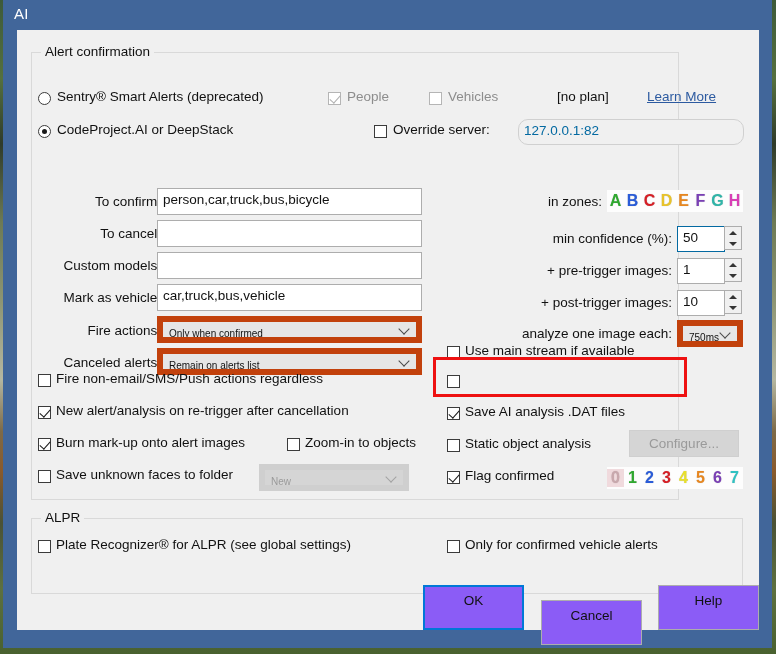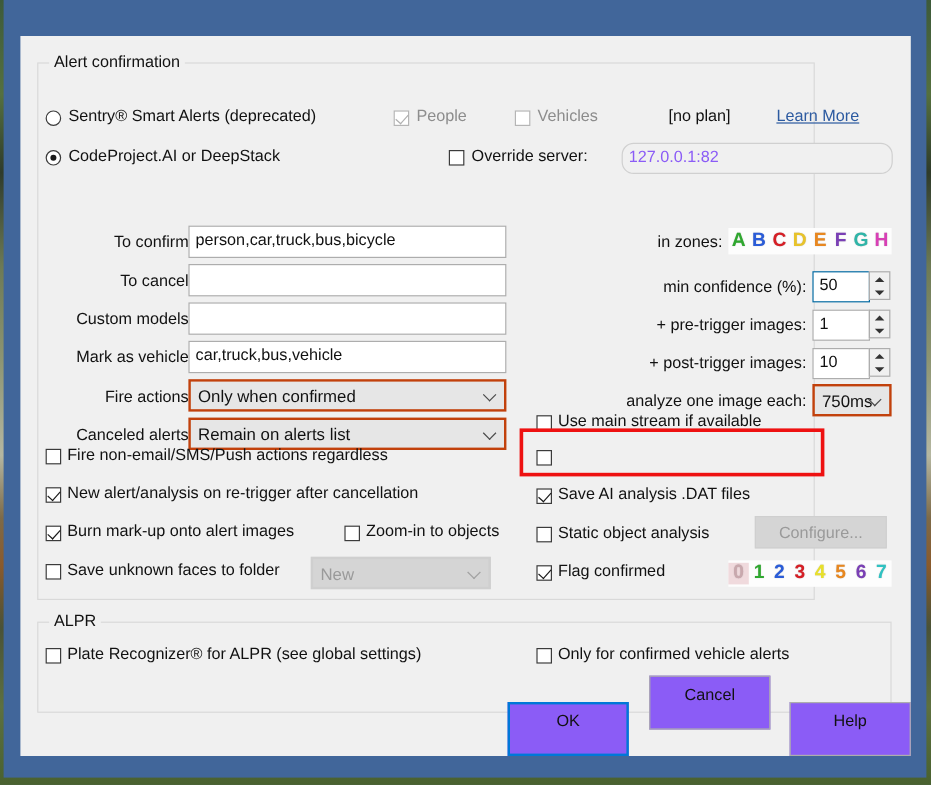--- a/index.html
+++ b/index.html
@@ -114,28 +114,28 @@
     position: absolute;
     background: #fff;
     border: 1px solid #adadad;
     font-size: 13.5px;
     color: #111;
     padding: 2px 5px;
     line-height: 18px;
     white-space: nowrap;
     overflow: hidden;
   }
-  .tinput.readonly { background: #f0f0f0; border-color: #d0d0d0; color: #8b5cf6; border-radius: 10px; }
+  .tinput.readonly { background: #f0f0f0; border-color: #d0d0d0; color: #0369a1; border-radius: 10px; }
 
   
   .combo {
     position: absolute;
     background: #e6e6e6;
-    border: 2px solid #c2410c;
-    font-size: 14px;
+    border: 6px solid #c2410c;
+    font-size: 10px;
     color: #111;
     padding: 3px 24px 3px 6px;
     line-height: 18px;
     white-space: nowrap;
     overflow: hidden;
   }
   .combo .chev {
     position: absolute;
     right: 8px; top: 50%;
     width: 8px; height: 8px;
@@ -234,20 +234,23 @@
     line-height: 27px;
   }
 </style>
 </head>
 <body>
 
 <div class="desktop-bg"></div>
 
 <div class="dialog-frame">
 
+  <div class="titlebar">
+    <div class="title">AI</div>
+  </div>
 
   <div class="client">
 
     <div class="group" style="left:14px; top:22px; width:648px; height:448px;">
       <div class="legend">Alert confirmation</div>
     </div>
 
     <div class="radio" style="left:21px; top:62px;"></div>
     <div class="lbl" style="left:40px; top:59px;">Sentry® Smart Alerts (deprecated)</div>
 
@@ -386,17 +389,17 @@
       <div class="legend">ALPR</div>
     </div>
 
     <div class="cb" style="left:21px; top:510px;"></div>
     <div class="lbl" style="left:39px; top:507px;">Plate Recognizer® for ALPR (see global settings)</div>
 
     <div class="cb" style="left:430px; top:510px;"></div>
     <div class="lbl" style="left:448px; top:507px;">Only for confirmed vehicle alerts</div>
 
     <div class="btn default" style="left:406px; top:555px; width:101px;">OK</div>
-    <div class="btn" style="left:524px; top:533px; width:101px;">Cancel</div>
+    <div class="btn" style="left:524px; top:570px; width:101px;">Cancel</div>
     <div class="btn" style="left:641px; top:555px; width:101px;">Help</div>
 
   </div>
 </div>
 
 </body></html>

